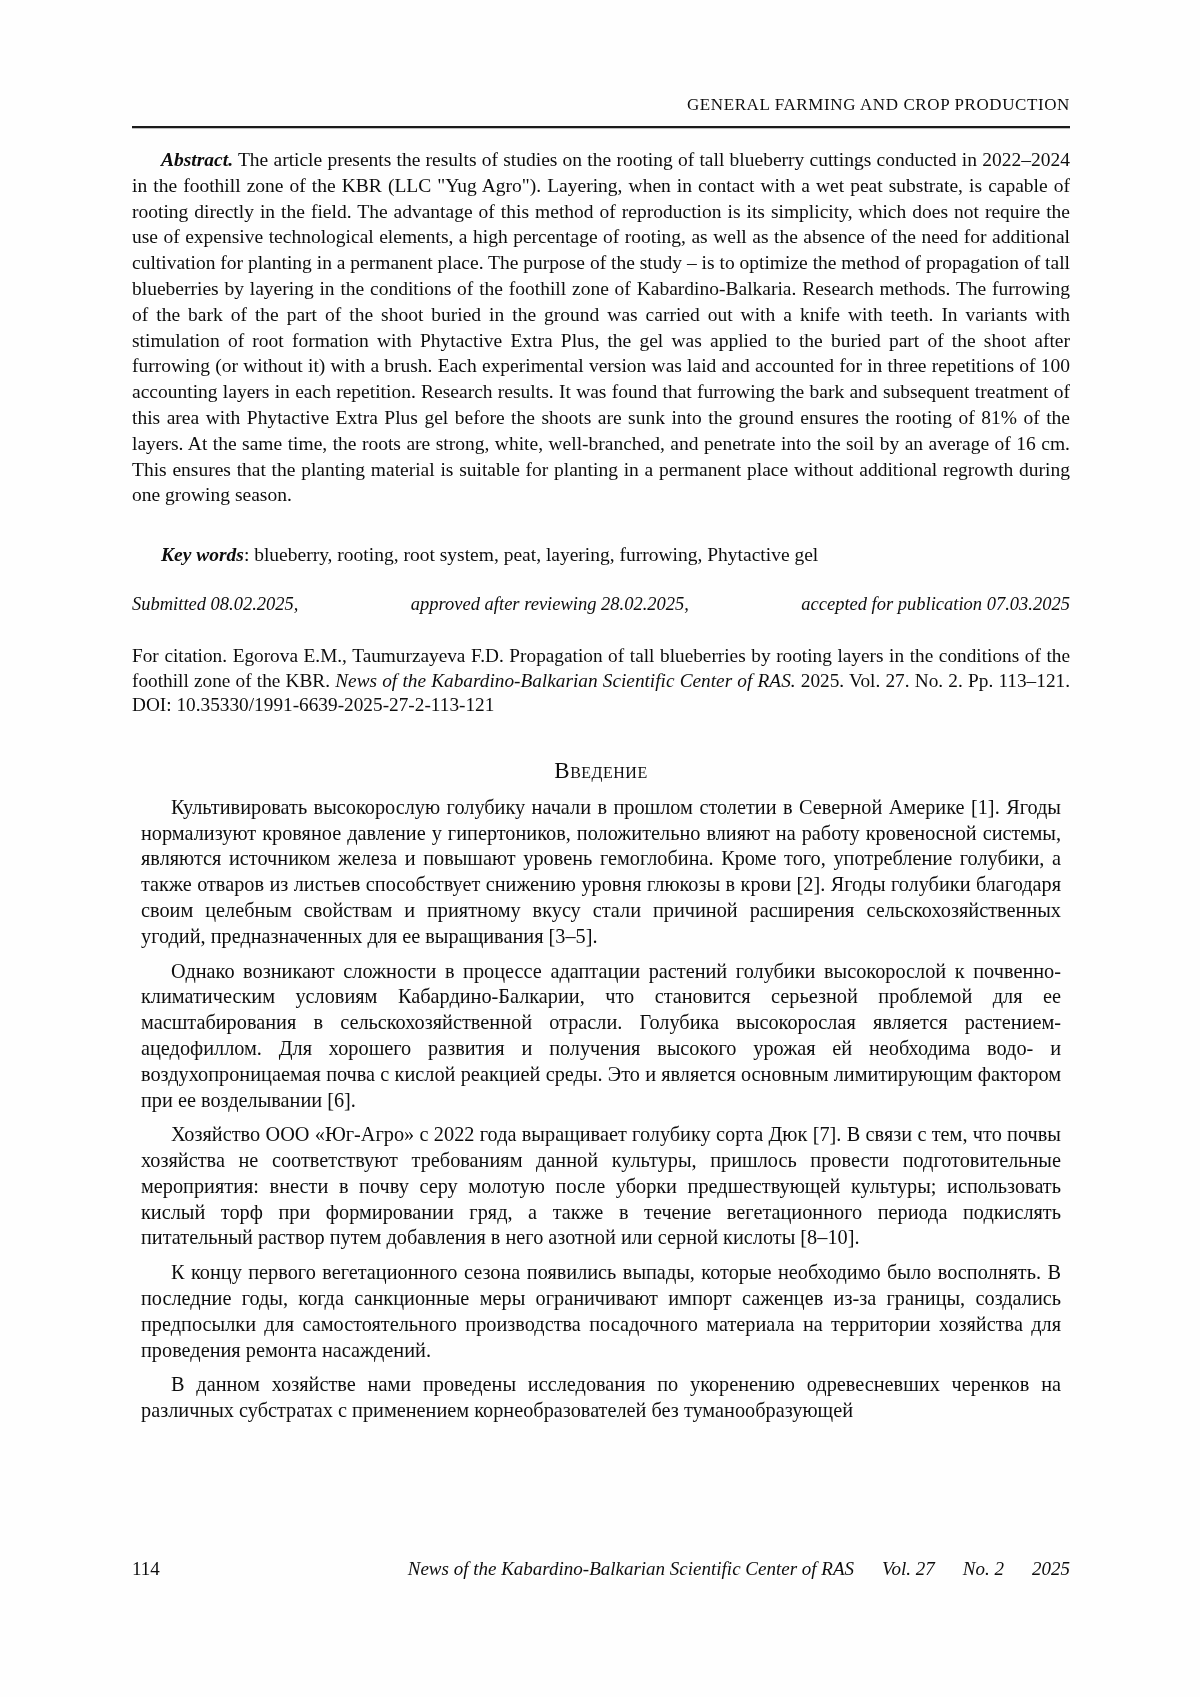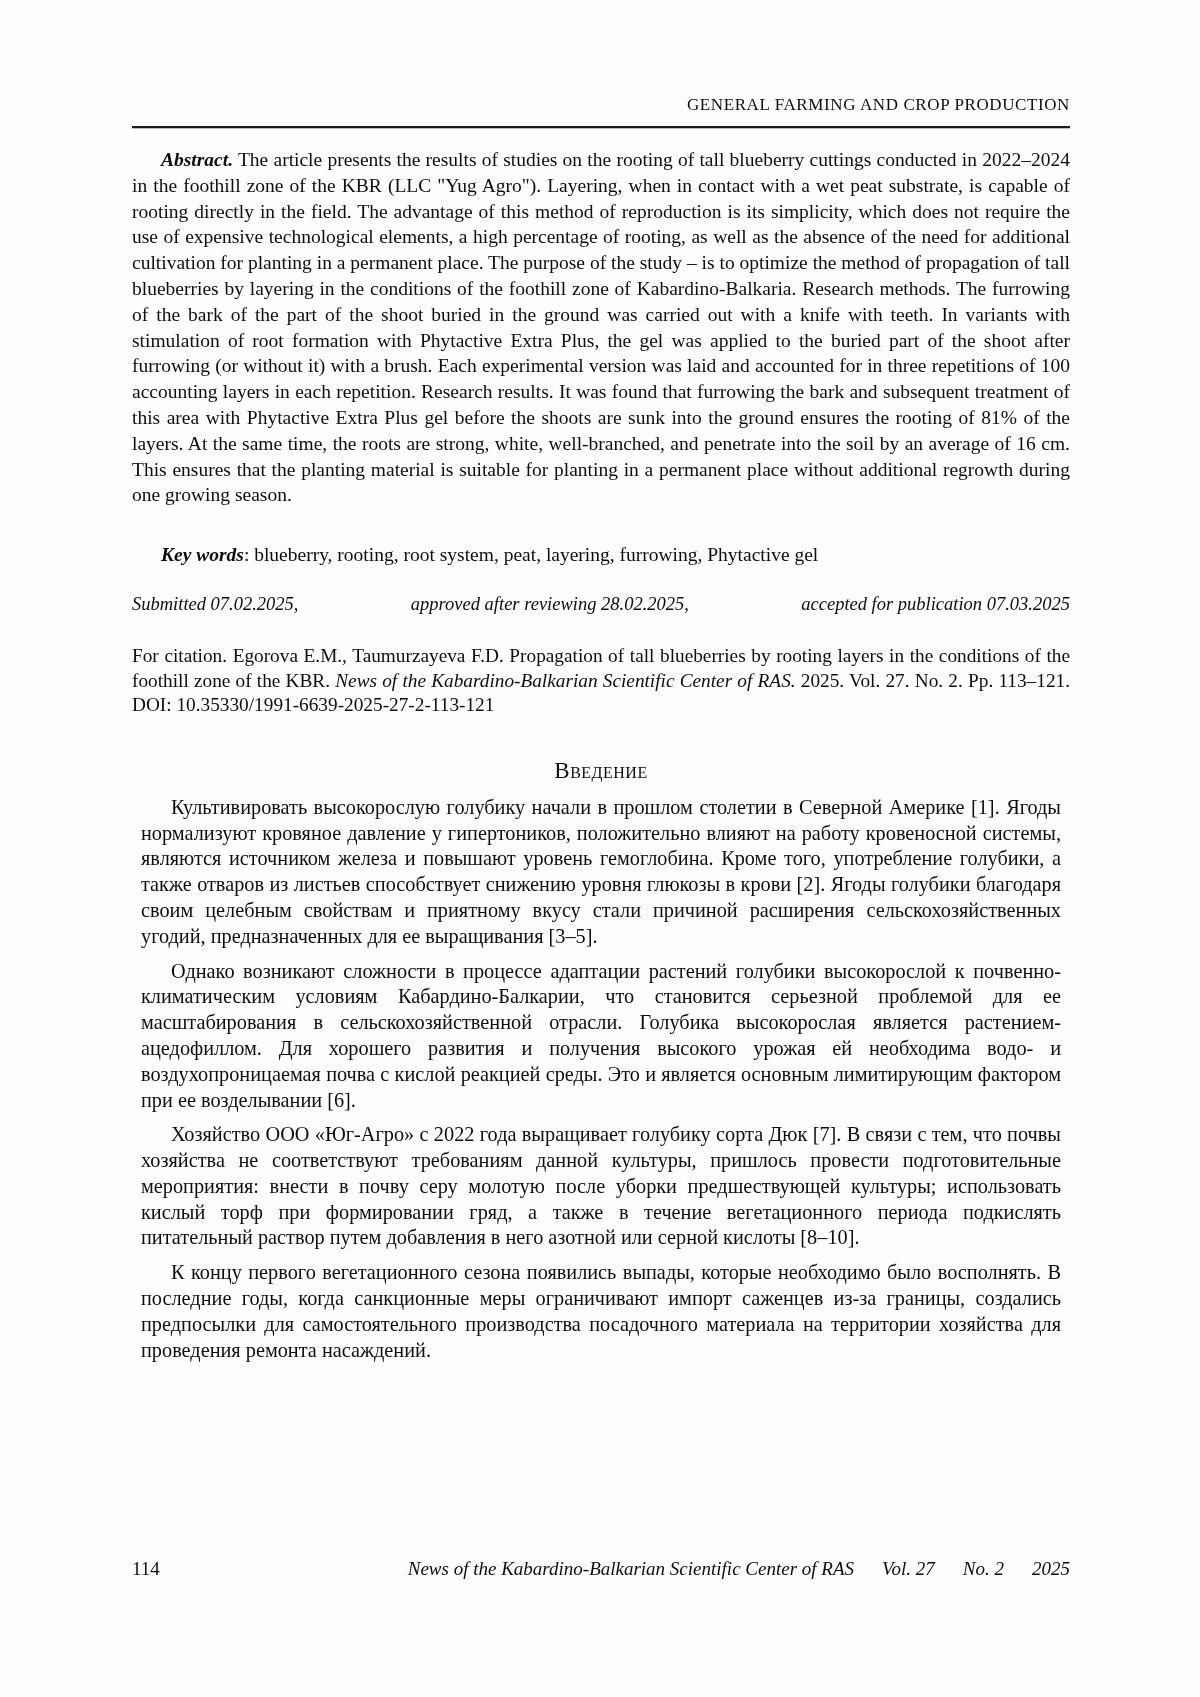--- a/index.html
+++ b/index.html
@@ -99,34 +99,35 @@
     <div class="header-rule"></div>
   </header>
 
   <main>
 
     <p class="abstract"><span class="bi">Abstract.</span><span> The article presents the results of studies on the rooting of tall blueberry cuttings conducted in 2022–2024 in the foothill zone of the KBR (LLC "Yug Agro"). Layering, when in contact with a wet peat substrate, is capable of rooting directly in the field. The advantage of this method of reproduction is its simplicity, which does not require the use of expensive technological elements, a high percentage of rooting, as well as the absence of the need for additional cultivation for planting in a permanent place. </span><span class="b">The purpose of the study</span><span> – is to optimize the method of propagation of tall blueberries by layering in the conditions of the foothill zone of Kabardino-Balkaria. </span><span class="b">Research methods.</span><span> The furrowing of the bark of the part of the shoot buried in the ground was carried out with a knife with teeth. In variants with stimulation of root formation with Phytactive Extra Plus, the gel was applied to the buried part of the shoot after furrowing (or without it) with a brush. Each experimental version was laid and accounted for in three repetitions of 100 accounting layers in each repetition. </span><span class="b">Research results.</span><span> It was found that furrowing the bark and subsequent treatment of this area with Phytactive Extra Plus gel before the shoots are sunk into the ground ensures the rooting of 81% of the layers. At the same time, the roots are strong, white, well-branched, and penetrate into the soil by an average of 16 cm. This ensures that the planting material is suitable for planting in a permanent place without additional regrowth during one growing season.</span></p>
 
     <p class="keywords"><span class="bi">Key words</span><span>: blueberry, rooting, root system, peat, layering, furrowing, Phytactive gel</span></p>
 
     <div class="dates">
-      <span>Submitted 07.02.2025,</span>
+      <span>Submitted 08.02.2025,</span>
       <span>approved after reviewing 28.02.2025,</span>
       <span>accepted for publication 07.03.2025</span>
     </div>
 
     <p class="citation"><span class="b">For citation</span><span>. Egorova E.M., Taumurzayeva F.D. Propagation of tall blueberries by rooting layers in the conditions of the foothill zone of the KBR. </span><span class="it">News of the Kabardino-Balkarian Scientific Center of RAS.</span><span> 2025. Vol. 27. No. 2. Pp. 113–121. DOI: 10.35330/1991-6639-2025-27-2-113-121</span></p>
 
     <h2 class="section-heading">Введение</h2>
 
     <div class="intro">
       <p>Культивировать высокорослую голубику начали в прошлом столетии в Северной Америке [1]. Ягоды нормализуют кровяное давление у гипертоников, положительно влияют на работу кровеносной системы, являются источником железа и повышают уровень гемоглобина. Кроме того, употребление голубики, а также отваров из листьев способствует снижению уровня глюкозы в крови [2]. Ягоды голубики благодаря своим целебным свойствам и приятному вкусу стали причиной расширения сельскохозяйственных угодий, предназначенных для ее выращивания [3–5].</p>
       <p>Однако возникают сложности в процессе адаптации растений голубики высокорослой к почвенно-климатическим условиям Кабардино-Балкарии, что становится серьезной проблемой для ее масштабирования в сельскохозяйственной отрасли. Голубика высокорослая является растением-ацедофиллом. Для хорошего развития и получения высокого урожая ей необходима водо- и воздухопроницаемая почва с кислой реакцией среды. Это и является основным лимитирующим фактором при ее возделывании [6].</p>
       <p>Хозяйство ООО «Юг-Агро» с 2022 года выращивает голубику сорта Дюк [7]. В связи с тем, что почвы хозяйства не соответствуют требованиям данной культуры, пришлось провести подготовительные мероприятия: внести в почву серу молотую после уборки предшествующей культуры; использовать кислый торф при формировании гряд, а также в течение вегетационного периода подкислять питательный раствор путем добавления в него азотной или серной кислоты [8–10].</p>
       <p>К концу первого вегетационного сезона появились выпады, которые необходимо было восполнять. В последние годы, когда санкционные меры ограничивают импорт саженцев из-за границы, создались предпосылки для самостоятельного производства посадочного материала на территории хозяйства для проведения ремонта насаждений.</p>
+      <p>В данном хозяйстве нами проведены исследования по укоренению одревесневших черенков на различных субстратах с применением корнеобразователей без туманообразующей</p>
     </div>
 
   </main>
 
   <footer class="page-footer">
     <span>114</span>
     <span class="footer-right">
       <span>News of the Kabardino-Balkarian Scientific Center of RAS</span><span class="gap">Vol. 27</span><span class="gap">No. 2</span><span class="gap">2025</span>
     </span>
   </footer>

